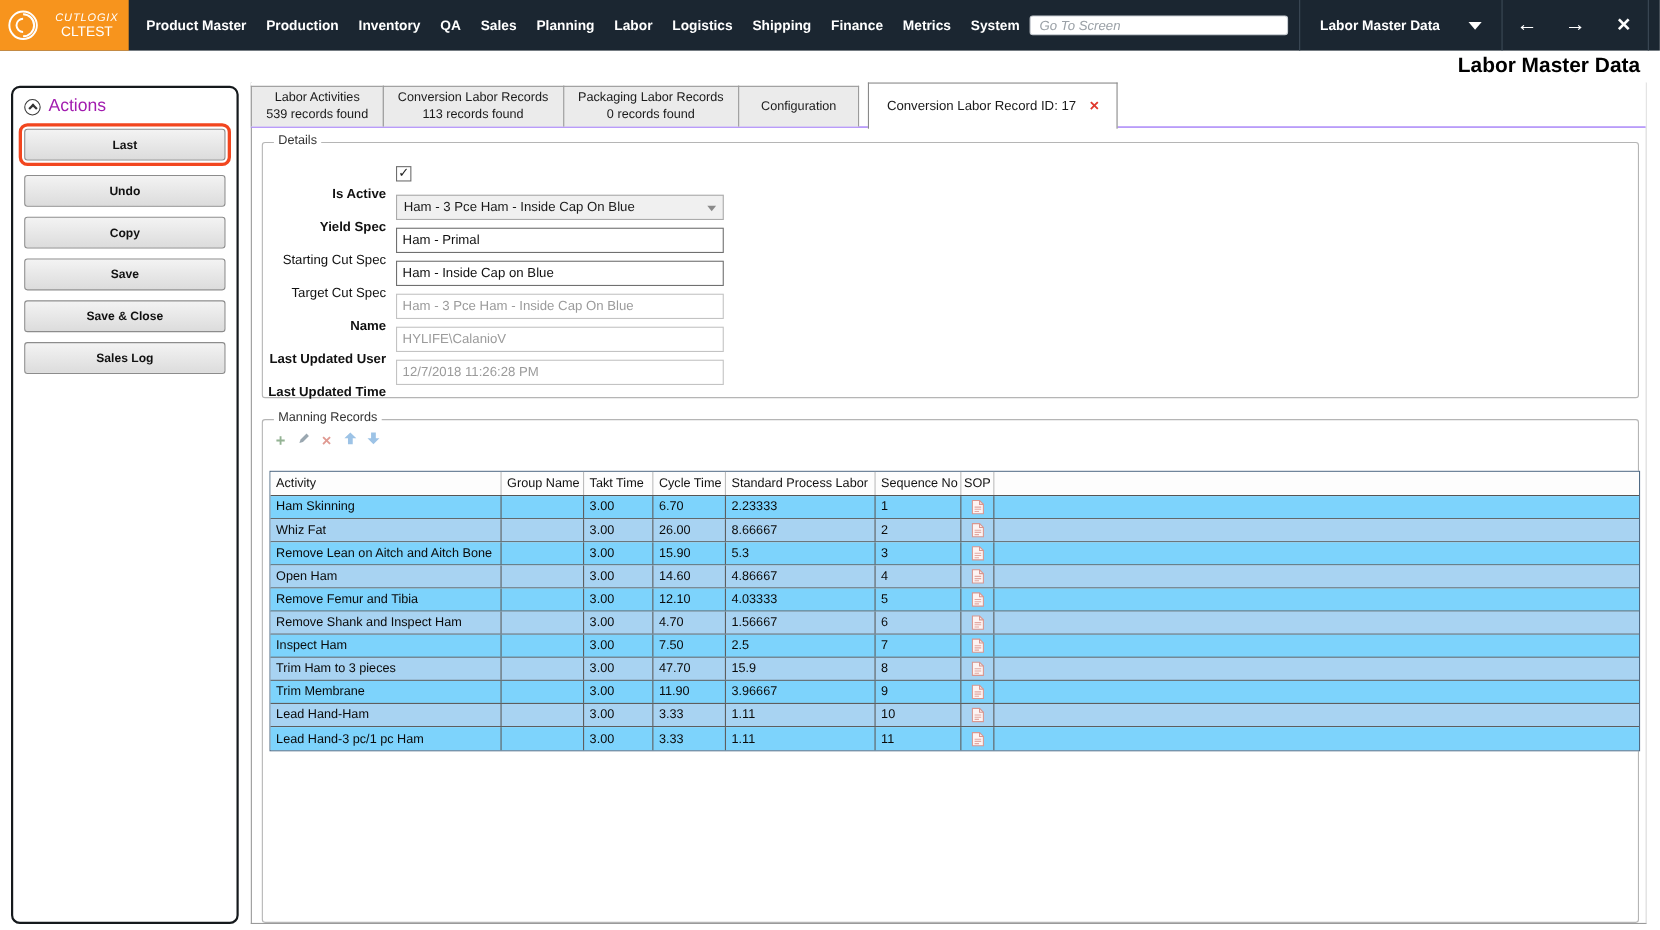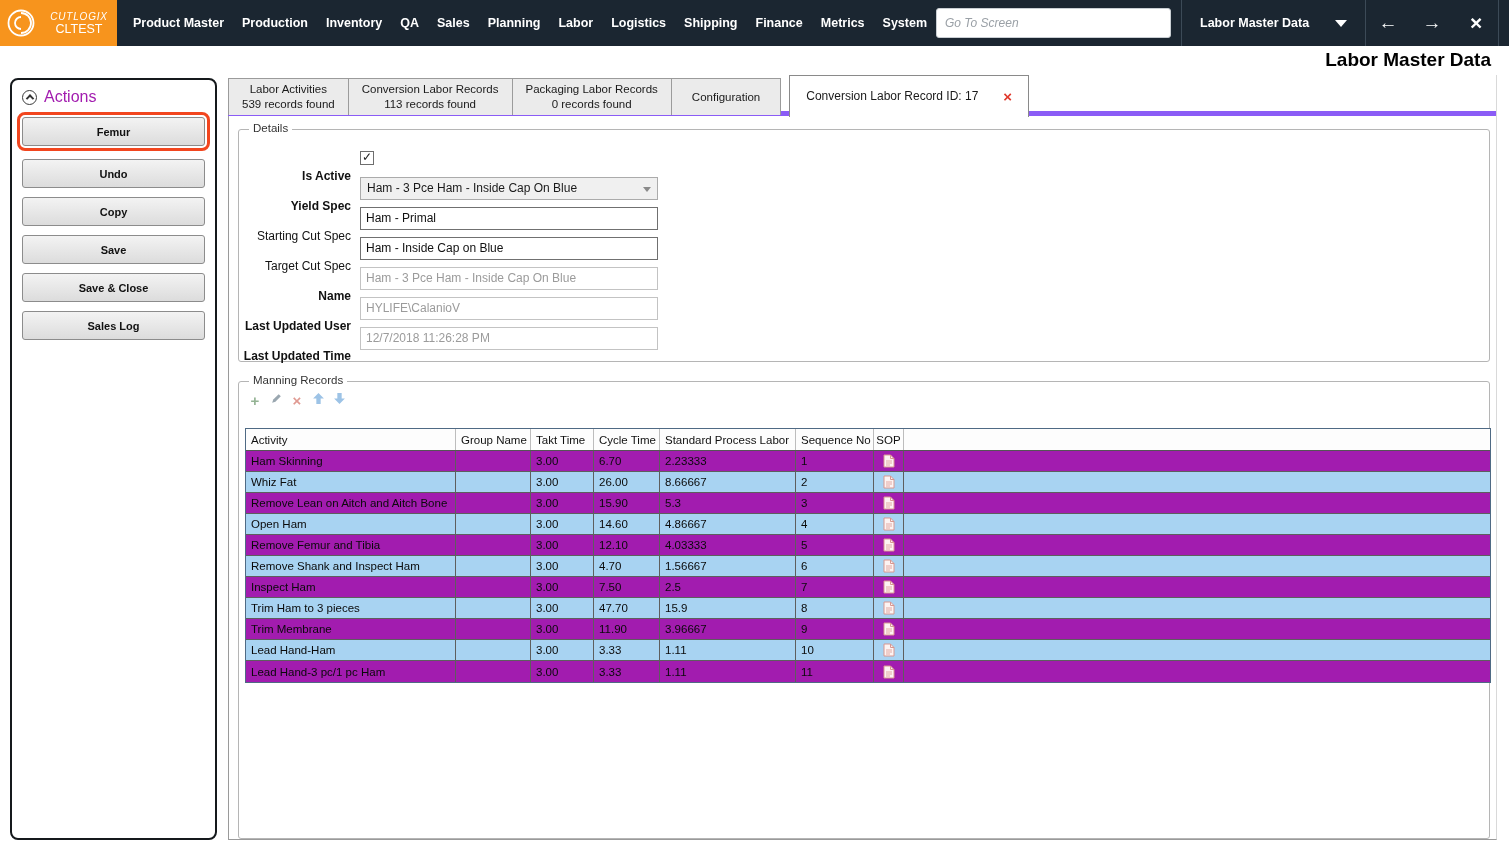--- a/index.html
+++ b/index.html
@@ -17,21 +17,21 @@
   }
   .brand { width:119px; background:#F7941D; display:flex; align-items:center; padding-left:6px; gap:5px; }
   .brand-icon { display:flex; }
   .brand-text { display:flex; flex-direction:column; align-items:center; width:76px; }
   .brand-name { font-size:10px; font-weight:400; font-style:italic; letter-spacing:0.8px; }
   .brand-env  { font-size:12.5px;text-align:right; }
   .menu { display:flex; align-items:center; margin-left:7px; }
   .menu-item { padding:0 9px; font-size:12.5px; font-weight:700; white-space:nowrap; }
   .topbar-right { margin-left:auto; display:flex; align-items:center; height:100%; }
   .goto-input {
-    width:235px; height:30px; border-radius:3px; border:1px solid #c9ced3;
+    width:235px; height:18px; border-radius:3px; border:1px solid #c9ced3;
     background:#fff; padding:0 8px; font-size:12px; color:#15803d; margin-right:10px;
   }
   .goto-input::placeholder { color:#9aa0a6; font-style:italic; }
   .tb-divider { width:1px; height:100%; background:#3C4A57; }
   .screen-selector { display:flex; align-items:center; gap:26px; padding:0 18px; height:100%; }
   .screen-selector span:first-child { font-size:12.5px; font-weight:700; white-space:nowrap; }
   .caret-down { width:0; height:0; border-left:6px solid transparent; border-right:6px solid transparent; border-top:7px solid #fff; }
   .nav-btn { width:44px; height:100%; display:flex; align-items:center; justify-content:center; font-size:19px; font-weight:700; color:#fff; }
   .nav-btn.close-btn { font-size:21px; }
   .nav-btn.star-btn { width:58px; font-size:21px; font-weight:400; }
@@ -52,33 +52,33 @@
     background:linear-gradient(#F3F3F3,#DCDCDC); border:1px solid #8c8c8c; border-radius:3px;
     font-size:11px; font-weight:700; color:#111; text-align:center;
   }
   .action-btn.highlighted { outline:3px solid #F2461F; outline-offset:2px; margin-bottom:13px; }
 
   
   .main {
     position:absolute; left:228px; top:75px; width:1269px; height:765px;
     background:#fff; border-left:1px solid #9a9a9a; border-bottom:1px solid #9a9a9a; border-right:1px solid #d9d9d9;
   }
-  .tabstrip { position:absolute; top:0; left:-1px; right:0; height:41px; display:flex; align-items:flex-start; border-bottom:5px solid #8b5cf6; background:#fff; }
+  .tabstrip { position:absolute; top:0; left:-1px; right:0; height:41px; display:flex; align-items:flex-start; border-bottom:1px solid #8b5cf6; background:#fff; }
   .tab {
     margin-top:3px; height:37px; background:#EBEBEB; border:1px solid #9b9b9b; border-bottom:none;
     display:flex; flex-direction:column; align-items:center; justify-content:center;
     padding:0 13px; text-align:center; white-space:nowrap;
   }
   .tab + .tab { margin-left:-1px; }
   .tab-title, .tab-sub { font-size:11.5px; color:#1a1a1a; line-height:1.3; }
   .tab.single { justify-content:center; padding:0 20px; }
   .tab.active {
     margin-top:0; margin-left:8px; height:42px; margin-bottom:-1px; z-index:2;
     background:#fff; border:1px solid #8a8a8a; border-bottom:none;
-    flex-direction:row; gap:25px; padding:0 16px;
+    flex-direction:row; gap:12px; padding:0 16px;
   }
   .tab.active .tab-title { font-size:12px; }
   .tab-close { color:#E0382C; font-size:15px; font-weight:700; line-height:1; }
 
   
   .fieldset { position:absolute; border:1px solid #b5b5b5; border-radius:3px; background:#fff; }
   .legend { position:absolute; top:-8px; left:10px; background:#fff; padding:0 4px; font-size:11.5px; color:#333; }
   .details-fs { left:9px; top:54px; width:1252px; height:233px; padding-top:13px; }
   .manning-fs { left:9px; top:306px; width:1252px; height:458px; }
 
@@ -100,21 +100,21 @@
   .mr-toolbar { position:absolute; top:10px; left:8px; display:flex; align-items:center; gap:5px; }
   .tool-btn { width:16px; height:16px; display:flex; align-items:center; justify-content:center; padding:0; }
   .tool-btn .glyph { font-size:15px; font-weight:700; line-height:1; }
   .tool-btn.add .glyph { color:#94B394; }
   .tool-btn.del .glyph { color:#E09A92; }
 
   
   .grid { position:absolute; top:46px; left:6px; width:1246px; border:1px solid #4f6a84; background:#fff; }
   .grid-header { display:flex; height:22px; background:#FDFDFD; border-bottom:1px solid #555; }
   .grid-header .cell { border-right:1px solid #bdbdbd; font-size:11.5px; color:#111; }
-  .grid-row { display:flex; height:21px; background:#a21caf; border-bottom:1px solid #5e5e5e; }
+  .grid-row { display:flex; height:21px; background:#7dd3fc; border-bottom:1px solid #5e5e5e; }
   .grid-body > div:nth-of-type(even) { background:#A8D3F2; }
   .grid-body > div:last-of-type { border-bottom:none; }
   .grid-row .cell { border-right:1px solid #5e5e5e; font-size:11.5px; color:#0a0a0a; }
   .cell { display:flex; align-items:center; padding:0 5px; overflow:hidden; white-space:nowrap; }
   .cell.c0 { width:210px; }
   .cell.c1 { width:75px; }
   .cell.c2 { width:63px; }
   .cell.c3 { width:66px; }
   .cell.c4 { width:136px; }
   .cell.c5 { width:78px; }
@@ -193,21 +193,21 @@
 
 <div class="page-title">Labor Master Data</div>
 
 <aside class="actions-panel">
   <div class="actions-header">
     <button class="collapse-btn">
       <span class="chev-up"></span>
     </button>
     <span class="actions-title">Actions</span>
   </div>
-  <button class="action-btn highlighted">Femur</button>
+  <button class="action-btn highlighted">Last</button>
   <button class="action-btn">Undo</button>
   <button class="action-btn">Copy</button>
   <button class="action-btn">Save</button>
   <button class="action-btn">Save &amp; Close</button>
   <button class="action-btn">Sales Log</button>
 </aside>
 
 <main class="main">
 
   <div class="tabstrip">

